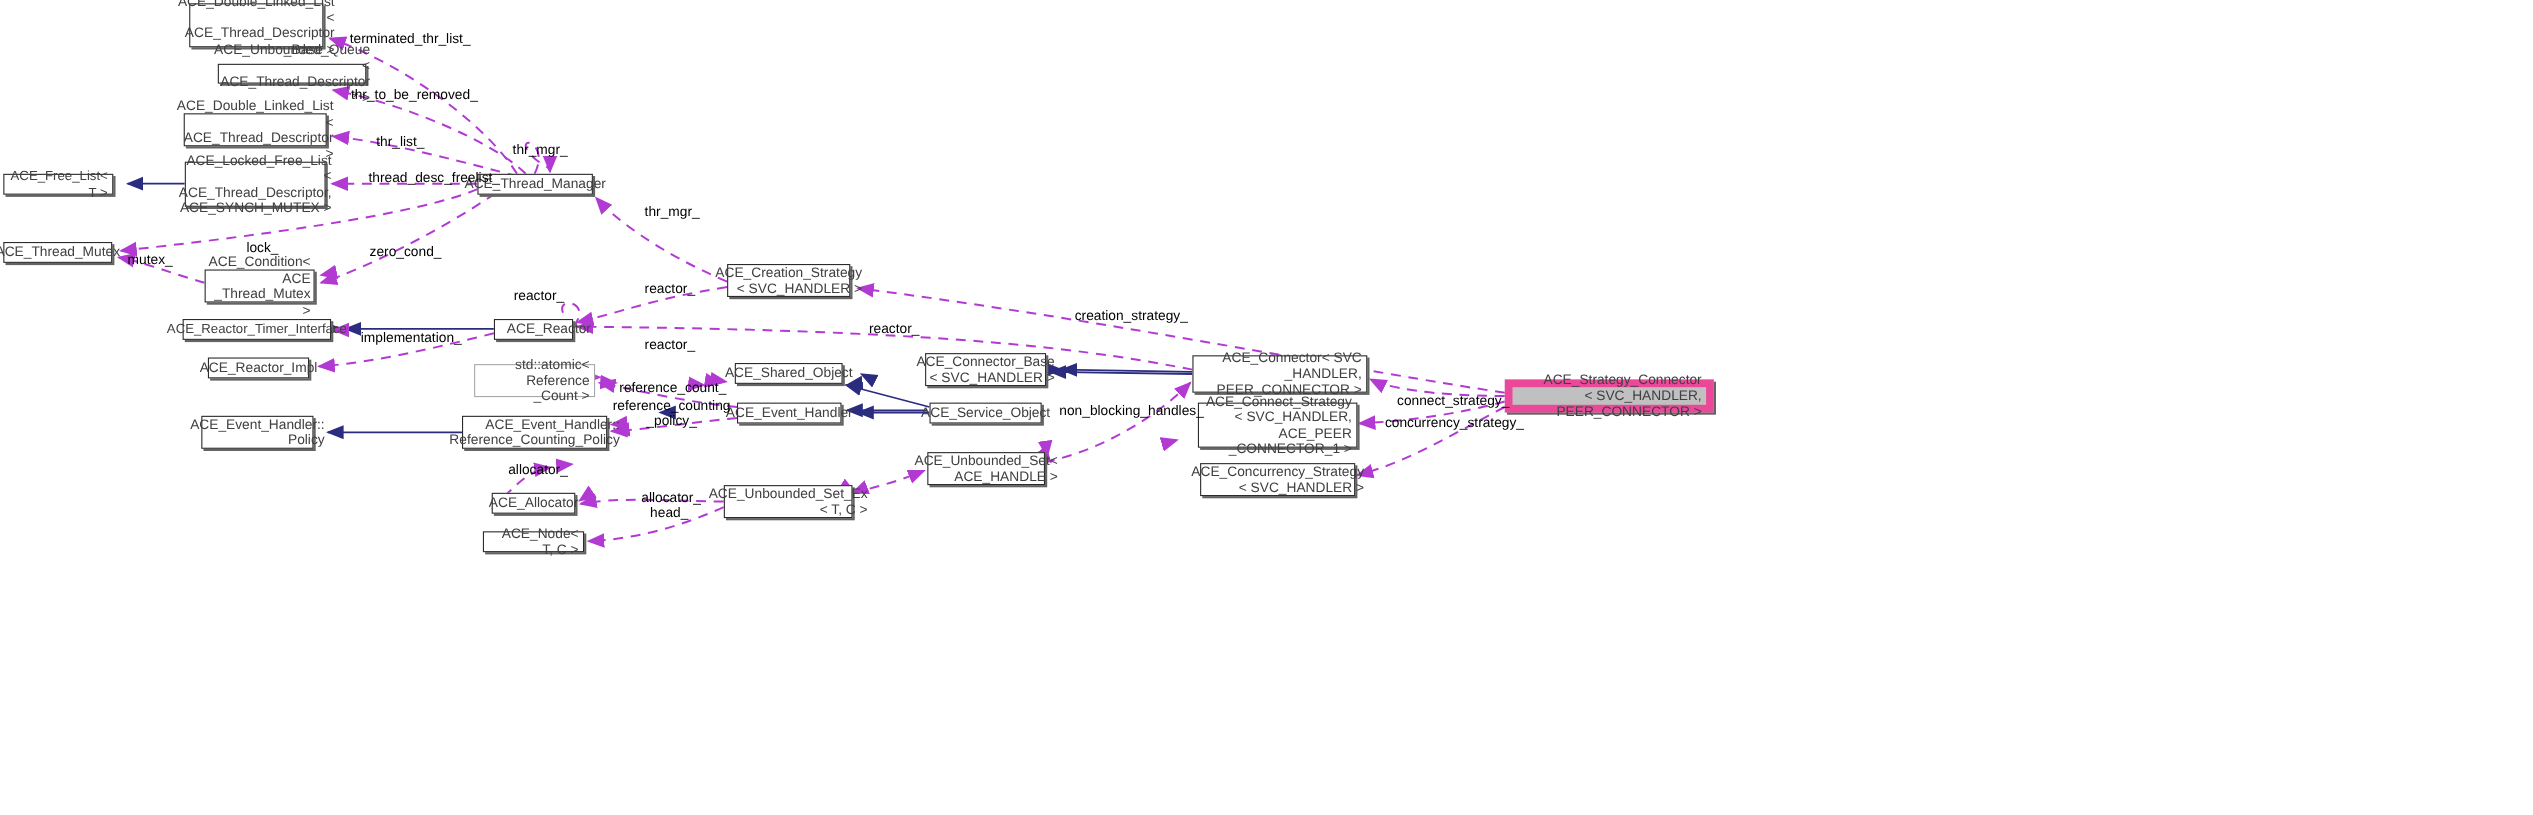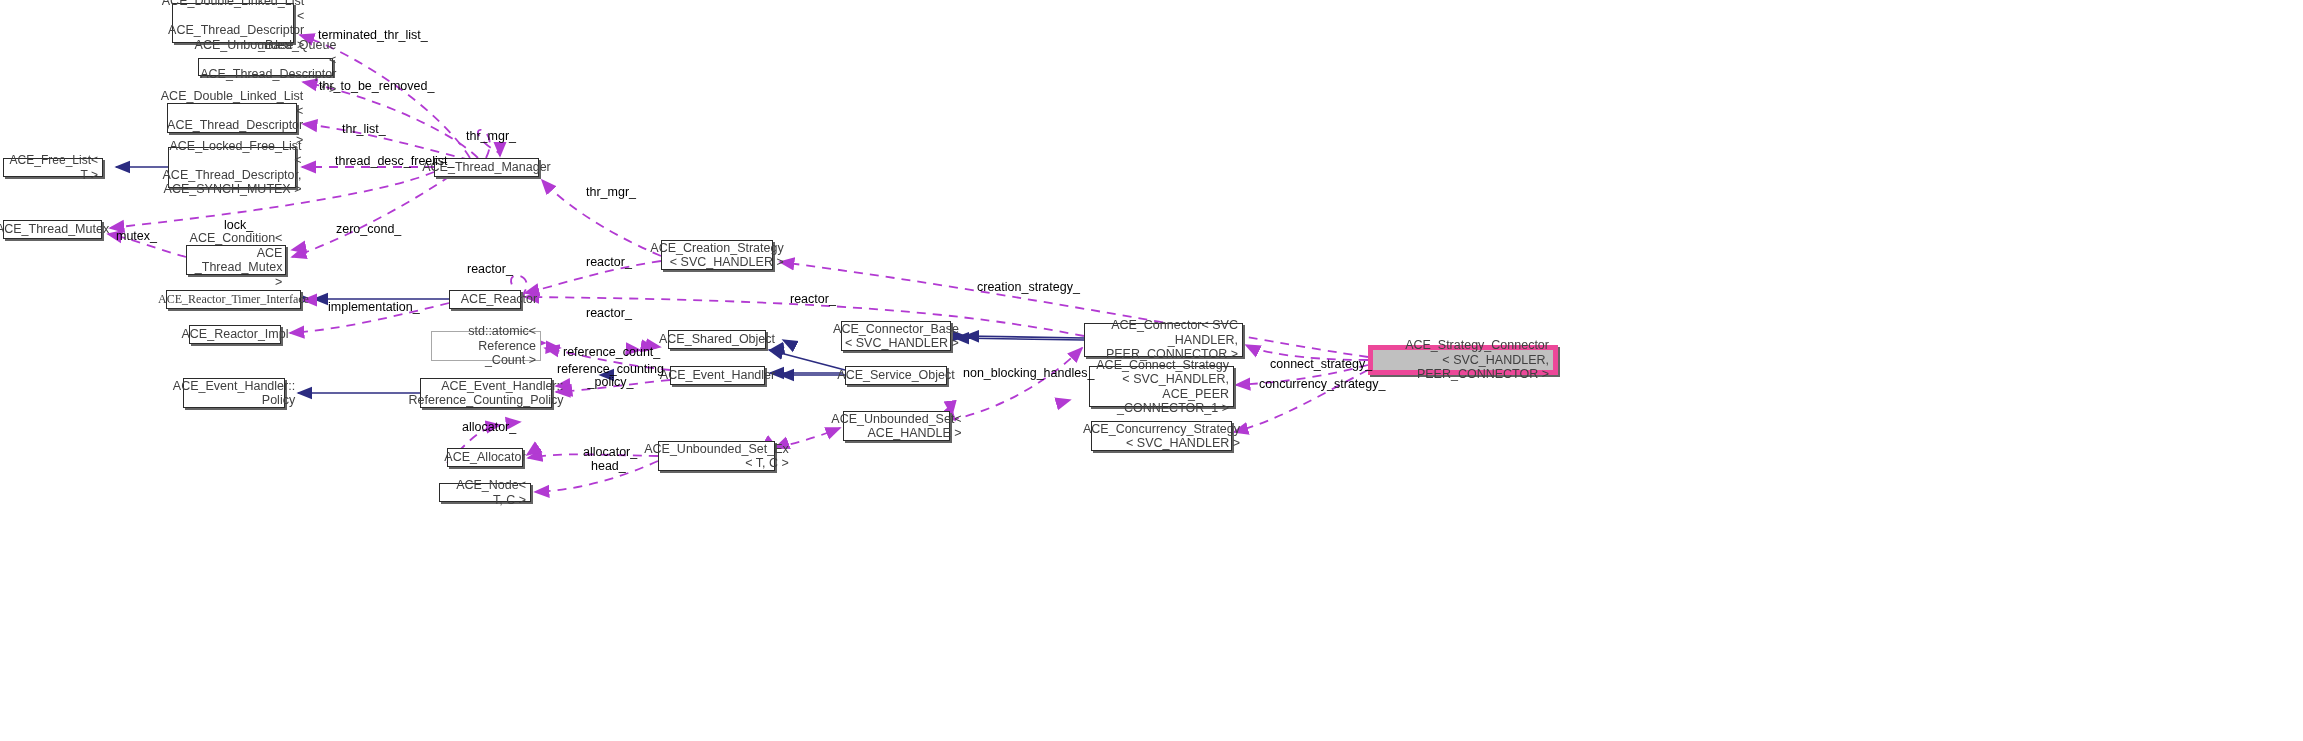--- a/index.html
+++ b/index.html
@@ -5,21 +5,21 @@
   html,body{margin:0;padding:0;background:#ffffff;}
   #stage{position:relative;width:2303px;height:741px;background:#ffffff;
          font-family:"Liberation Sans", sans-serif;overflow:hidden;}
   svg#edges{position:absolute;left:0;top:0;width:2303px;height:741px;}
   .node{position:absolute;box-sizing:border-box;background:#ffffff;
         border:1px solid #2b2b2b;box-shadow:2px 2px 0 0 #646464;
         display:flex;align-items:center;justify-content:center;
         text-align:right;color:#404040;font-size:12.5px;line-height:14.5px;
         padding:2px 4px;white-space:pre-line;}
   .node.plain{border:1px solid #a8a8a8;box-shadow:none;}
-  .node.highlight{background:#c0c0c0;border:5px solid #ec4899;}
+  .node.highlight{background:#c0c0c0;border:7px solid #ec4899;}
   .elabel{position:absolute;color:#000000;font-size:12.5px;line-height:14px;
           white-space:pre;background:transparent;}
 </style>
 </head>
 <body>
 
 <div id="stage">
 
   <svg id="edges" viewBox="0 0 2303 741" xmlns="http://www.w3.org/2000/svg">
     <defs>
@@ -114,21 +114,21 @@
   <div class="node" style="left:3px;top:158px;width:100px;height:19px;font-size:12px;">ACE_Free_List&lt; T &gt;</div>
   <div class="node" style="left:168px;top:147px;width:128px;height:41px;">ACE_Locked_Free_List
 &lt; ACE_Thread_Descriptor,
 ACE_SYNCH_MUTEX &gt;</div>
   <div class="node" style="left:434px;top:158px;width:105px;height:19px;">ACE_Thread_Manager</div>
   <div class="node" style="left:3px;top:220px;width:99px;height:19px;">ACE_Thread_Mutex</div>
   <div class="node" style="left:186px;top:245px;width:100px;height:30px;">ACE_Condition&lt; ACE
 _Thread_Mutex &gt;</div>
   <div class="node" style="left:661px;top:240px;width:112px;height:30px;">ACE_Creation_Strategy
 &lt; SVC_HANDLER &gt;</div>
-  <div class="node" style="left:166px;top:290px;width:135px;height:19px;font-size:12px;font-family:Liberation Serif, serif;">ACE_Reactor_Timer_Interface</div>
+  <div class="node" style="left:166px;top:290px;width:135px;height:19px;font-size:12px;">ACE_Reactor_Timer_Interface</div>
   <div class="node" style="left:449px;top:290px;width:72px;height:19px;padding-left:32px;">ACE_Reactor</div>
   <div class="node" style="left:189px;top:325px;width:92px;height:19px;">ACE_Reactor_Impl</div>
   <div class="node" style="left:668px;top:330px;width:98px;height:19px;">ACE_Shared_Object</div>
   <div class="node" style="left:841px;top:321px;width:110px;height:30px;">ACE_Connector_Base
 &lt; SVC_HANDLER &gt;</div>
   <div class="node" style="left:1084px;top:323px;width:159px;height:34px;">ACE_Connector&lt; SVC
 _HANDLER, PEER_CONNECTOR &gt;</div>
   <div class="node highlight" style="left:1368px;top:345px;width:190px;height:30px;">ACE_Strategy_Connector
 &lt; SVC_HANDLER, PEER_CONNECTOR &gt;</div>
   <div class="node plain" style="left:431px;top:331px;width:110px;height:30px;">std::atomic&lt; Reference

